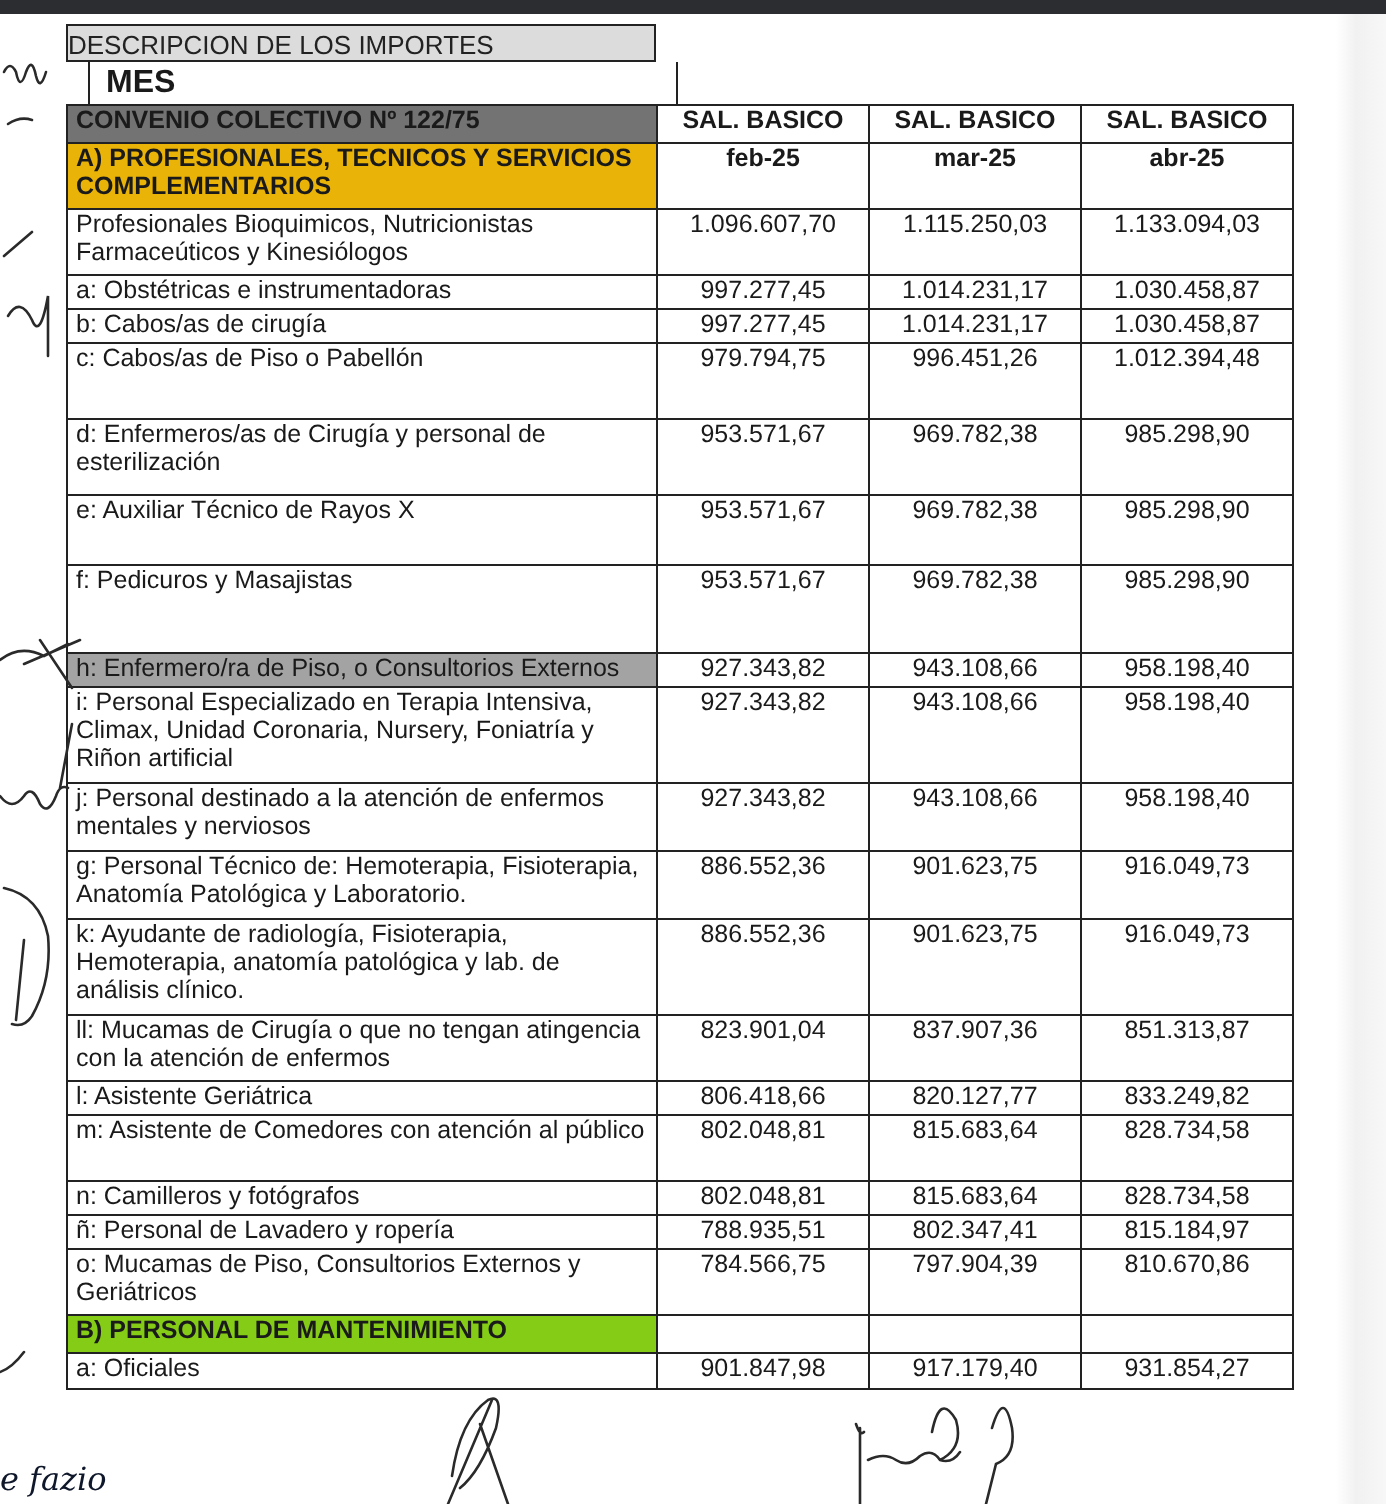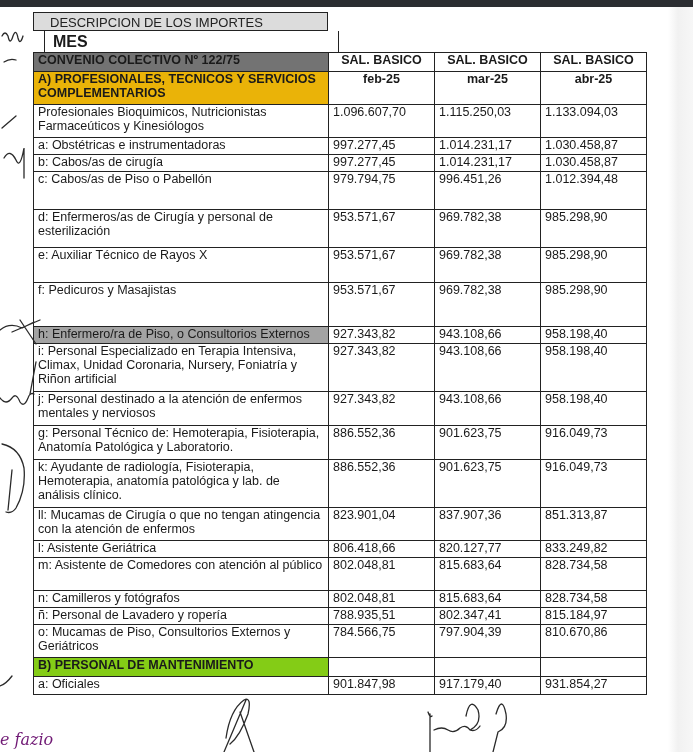--- a/index.html
+++ b/index.html
@@ -10,42 +10,42 @@
     color: #1a1a1a;
   }
   .topbar { position: absolute; left: 0; top: 0; width: 693px; height: 7px; background: #2b2d31; }
   .edge-shadow { position: absolute; left: 668px; top: 7px; width: 25px; height: 745px;
     background: linear-gradient(to right, #ffffff, #f1f1f1 40%, #f7f7f7); }
 
   .doc { position: absolute; left: 33px; top: 12px; }
 
   
   .hdr-desc { position: absolute; left: 0; top: 0; width: 295px; height: 19px; background: #dcdcdc;
-    border: 1px solid #222; font-size: 13px; line-height: 19px; padding-left: 16px; box-sizing: border-box; color:#222; }
+    border: 1px solid #222; font-size: 13px; line-height: 19px; padding-left: 0; box-sizing: border-box; color:#222; }
   .hdr-mes { position: absolute; left: 11px; top: 19px; width: 295px; height: 22px; background: #fff;
     border: 1px solid #222; border-top: none; font-size: 16px; font-weight: bold; line-height: 22px; padding-left: 8px; box-sizing: border-box; }
 
   table.main { position: absolute; left: 0; top: 40px; border-collapse: collapse; table-layout: fixed; width: 614px; }
   table.main col.c0 { width: 295px; }
   table.main col.cv { width: 106px; }
   table.main td { border: 1px solid #222; padding: 0 4px; font-size: 12.5px; line-height: 14px; vertical-align: top; box-sizing: border-box; }
-  td.num { text-align: left; padding-top: 2px; }
+  td.num { text-align: center; padding-top: 2px; }
   td.lbl { padding-top: 1px; }
   td.convenio { background: #737373; font-weight: bold; font-size: 13px; line-height: 17px; color:#1a1a1a; }
   td.sal { text-align: center; font-weight: bold; font-size: 9px; vertical-align: bottom; padding-bottom: 1px; }
   td.secA { background: #eab308; font-weight: bold; font-size: 13px; line-height: 15px; }
   td.month { text-align: center; font-weight: bold; font-size: 10px; vertical-align: bottom; padding-bottom: 0; }
   td.small { font-size: 11px; line-height: 13px; }
   td.hl { background: #a3a3a3; }
   td.secB { background: #84cc16; font-weight: bold; font-size: 13px; line-height: 16px; }
   td.blank { border-left: 1px solid #222; }
 
   
   svg.ink { position: absolute; left: 0; top: 0; pointer-events: none; }
-  .hand-text { position: absolute; font-family: "DejaVu Serif", serif; font-style: italic; color: #701a75; }
+  .hand-text { position: absolute; font-family: "DejaVu Serif", serif; font-style: italic; color: #0f172a; }
 </style>
 </head>
 <body>
 
 <div class="topbar"></div>
 <div class="edge-shadow"></div>
 
 <div class="doc">
   <div class="hdr-desc">DESCRIPCION DE LOS IMPORTES</div>
   <div class="hdr-mes">MES</div>

